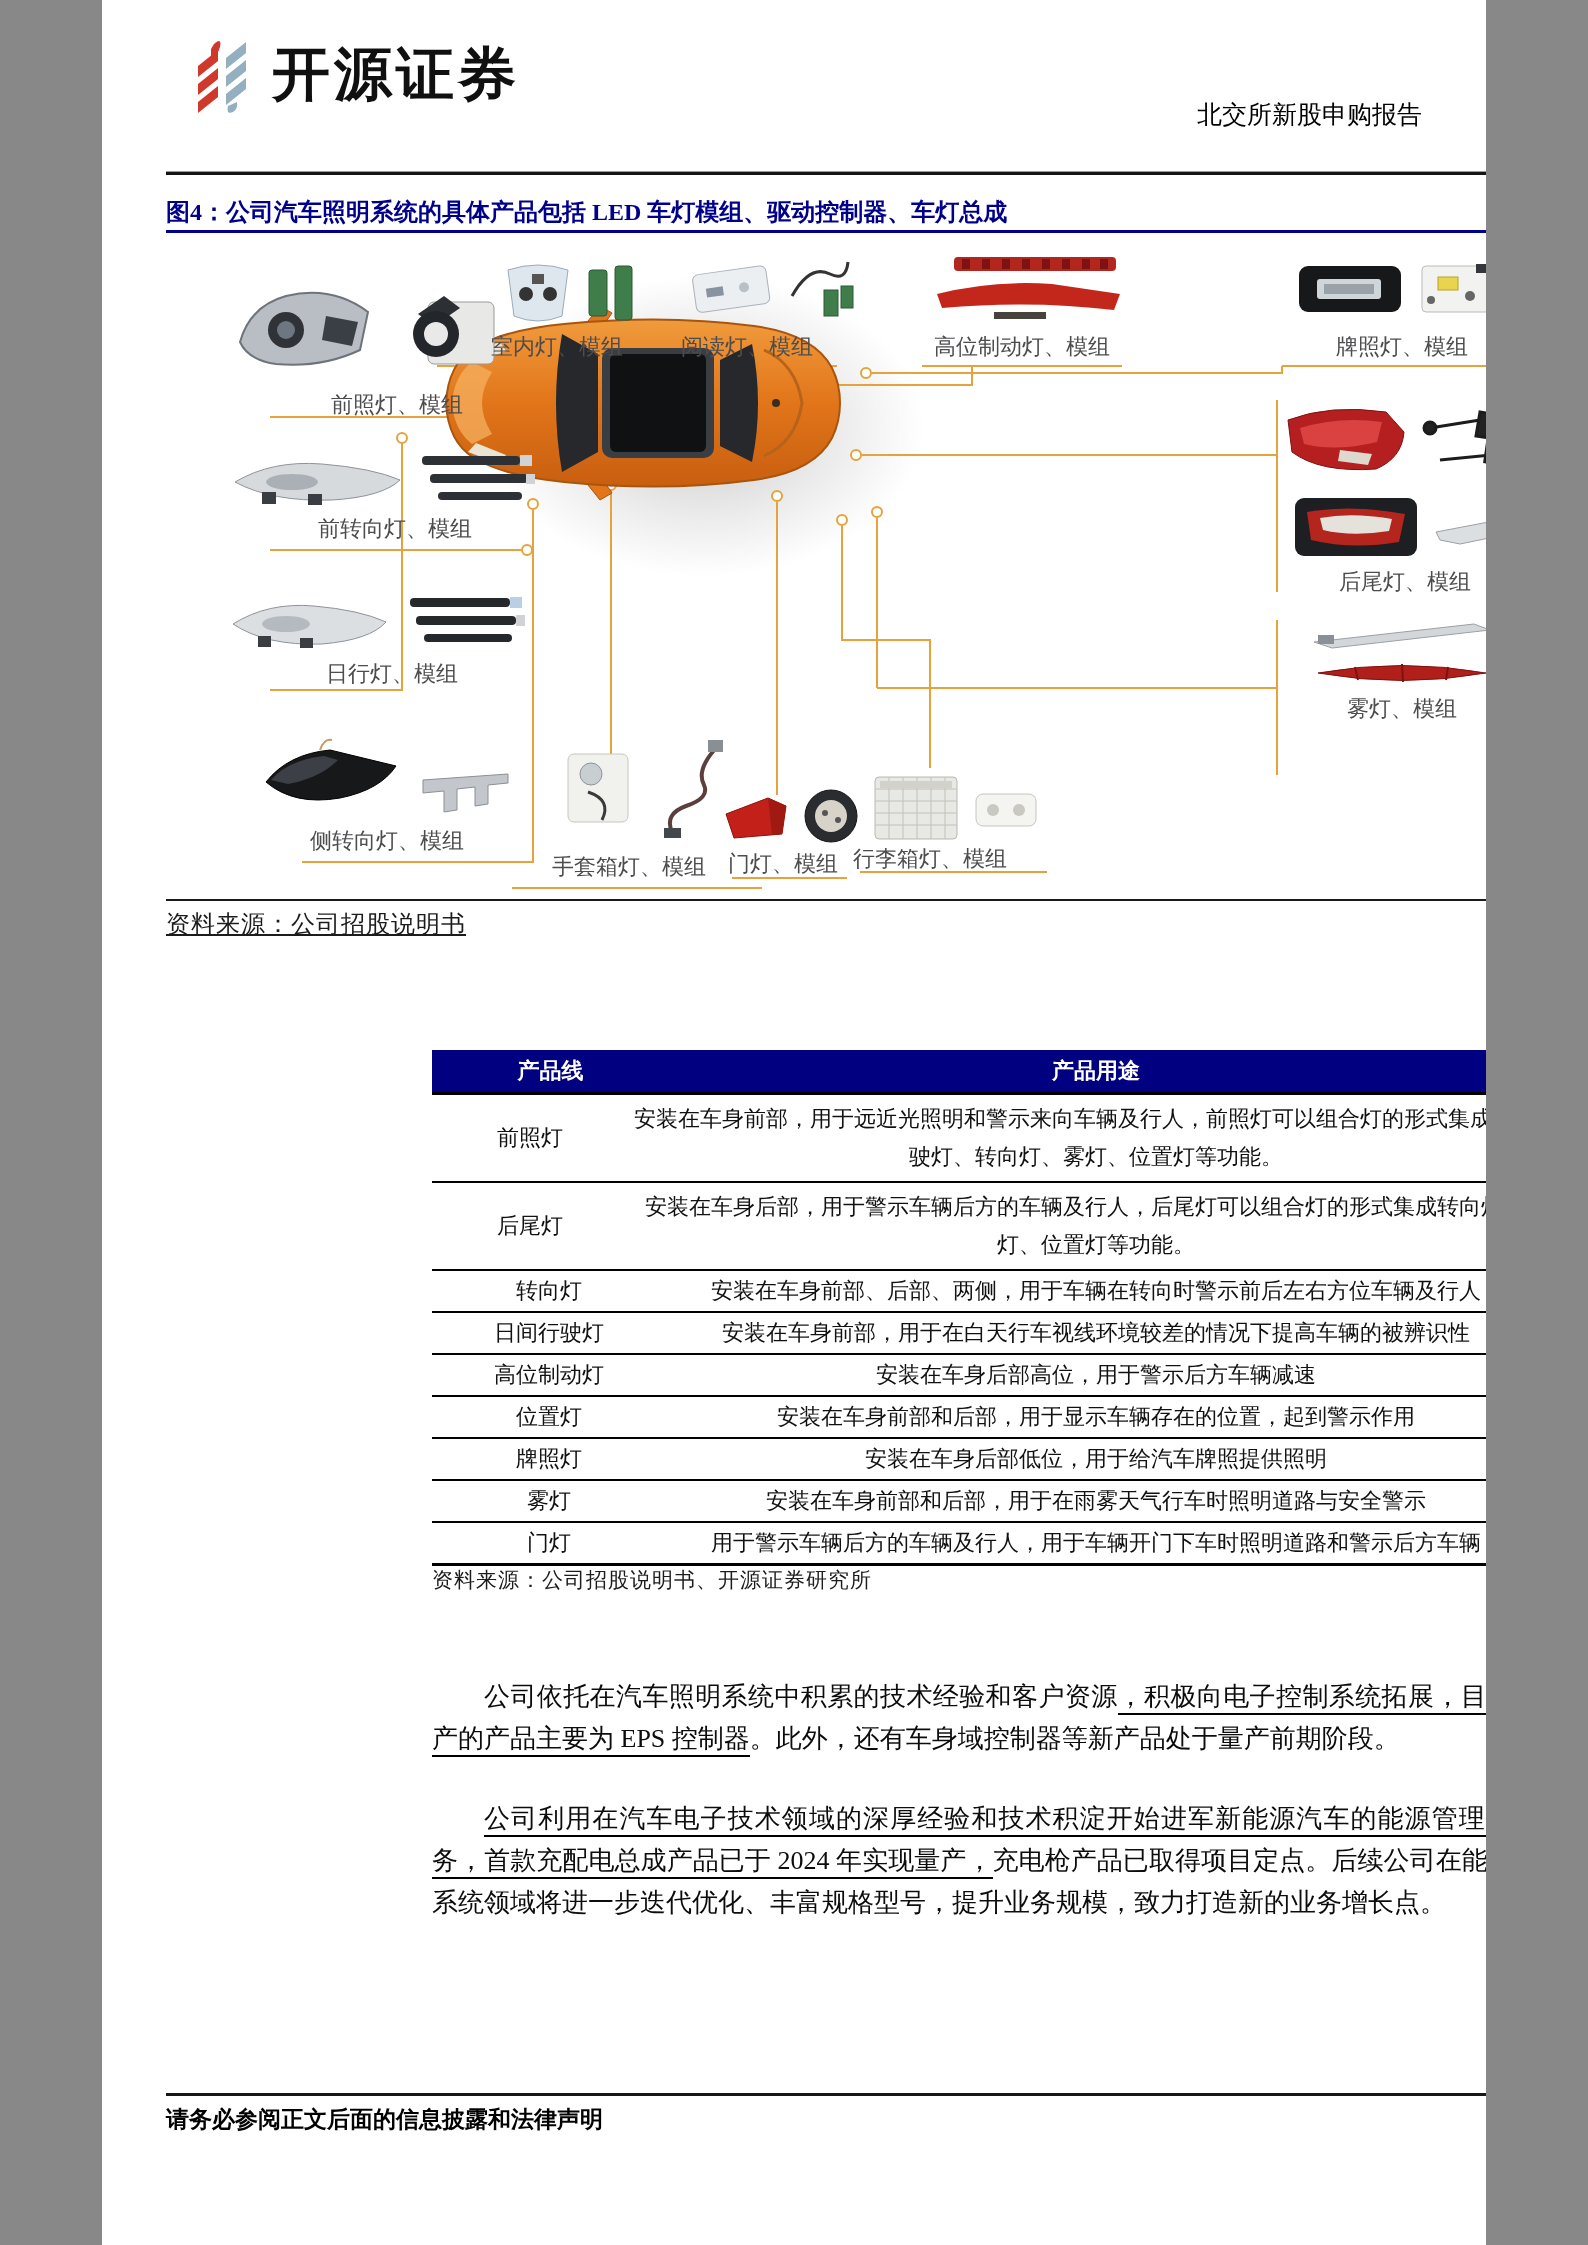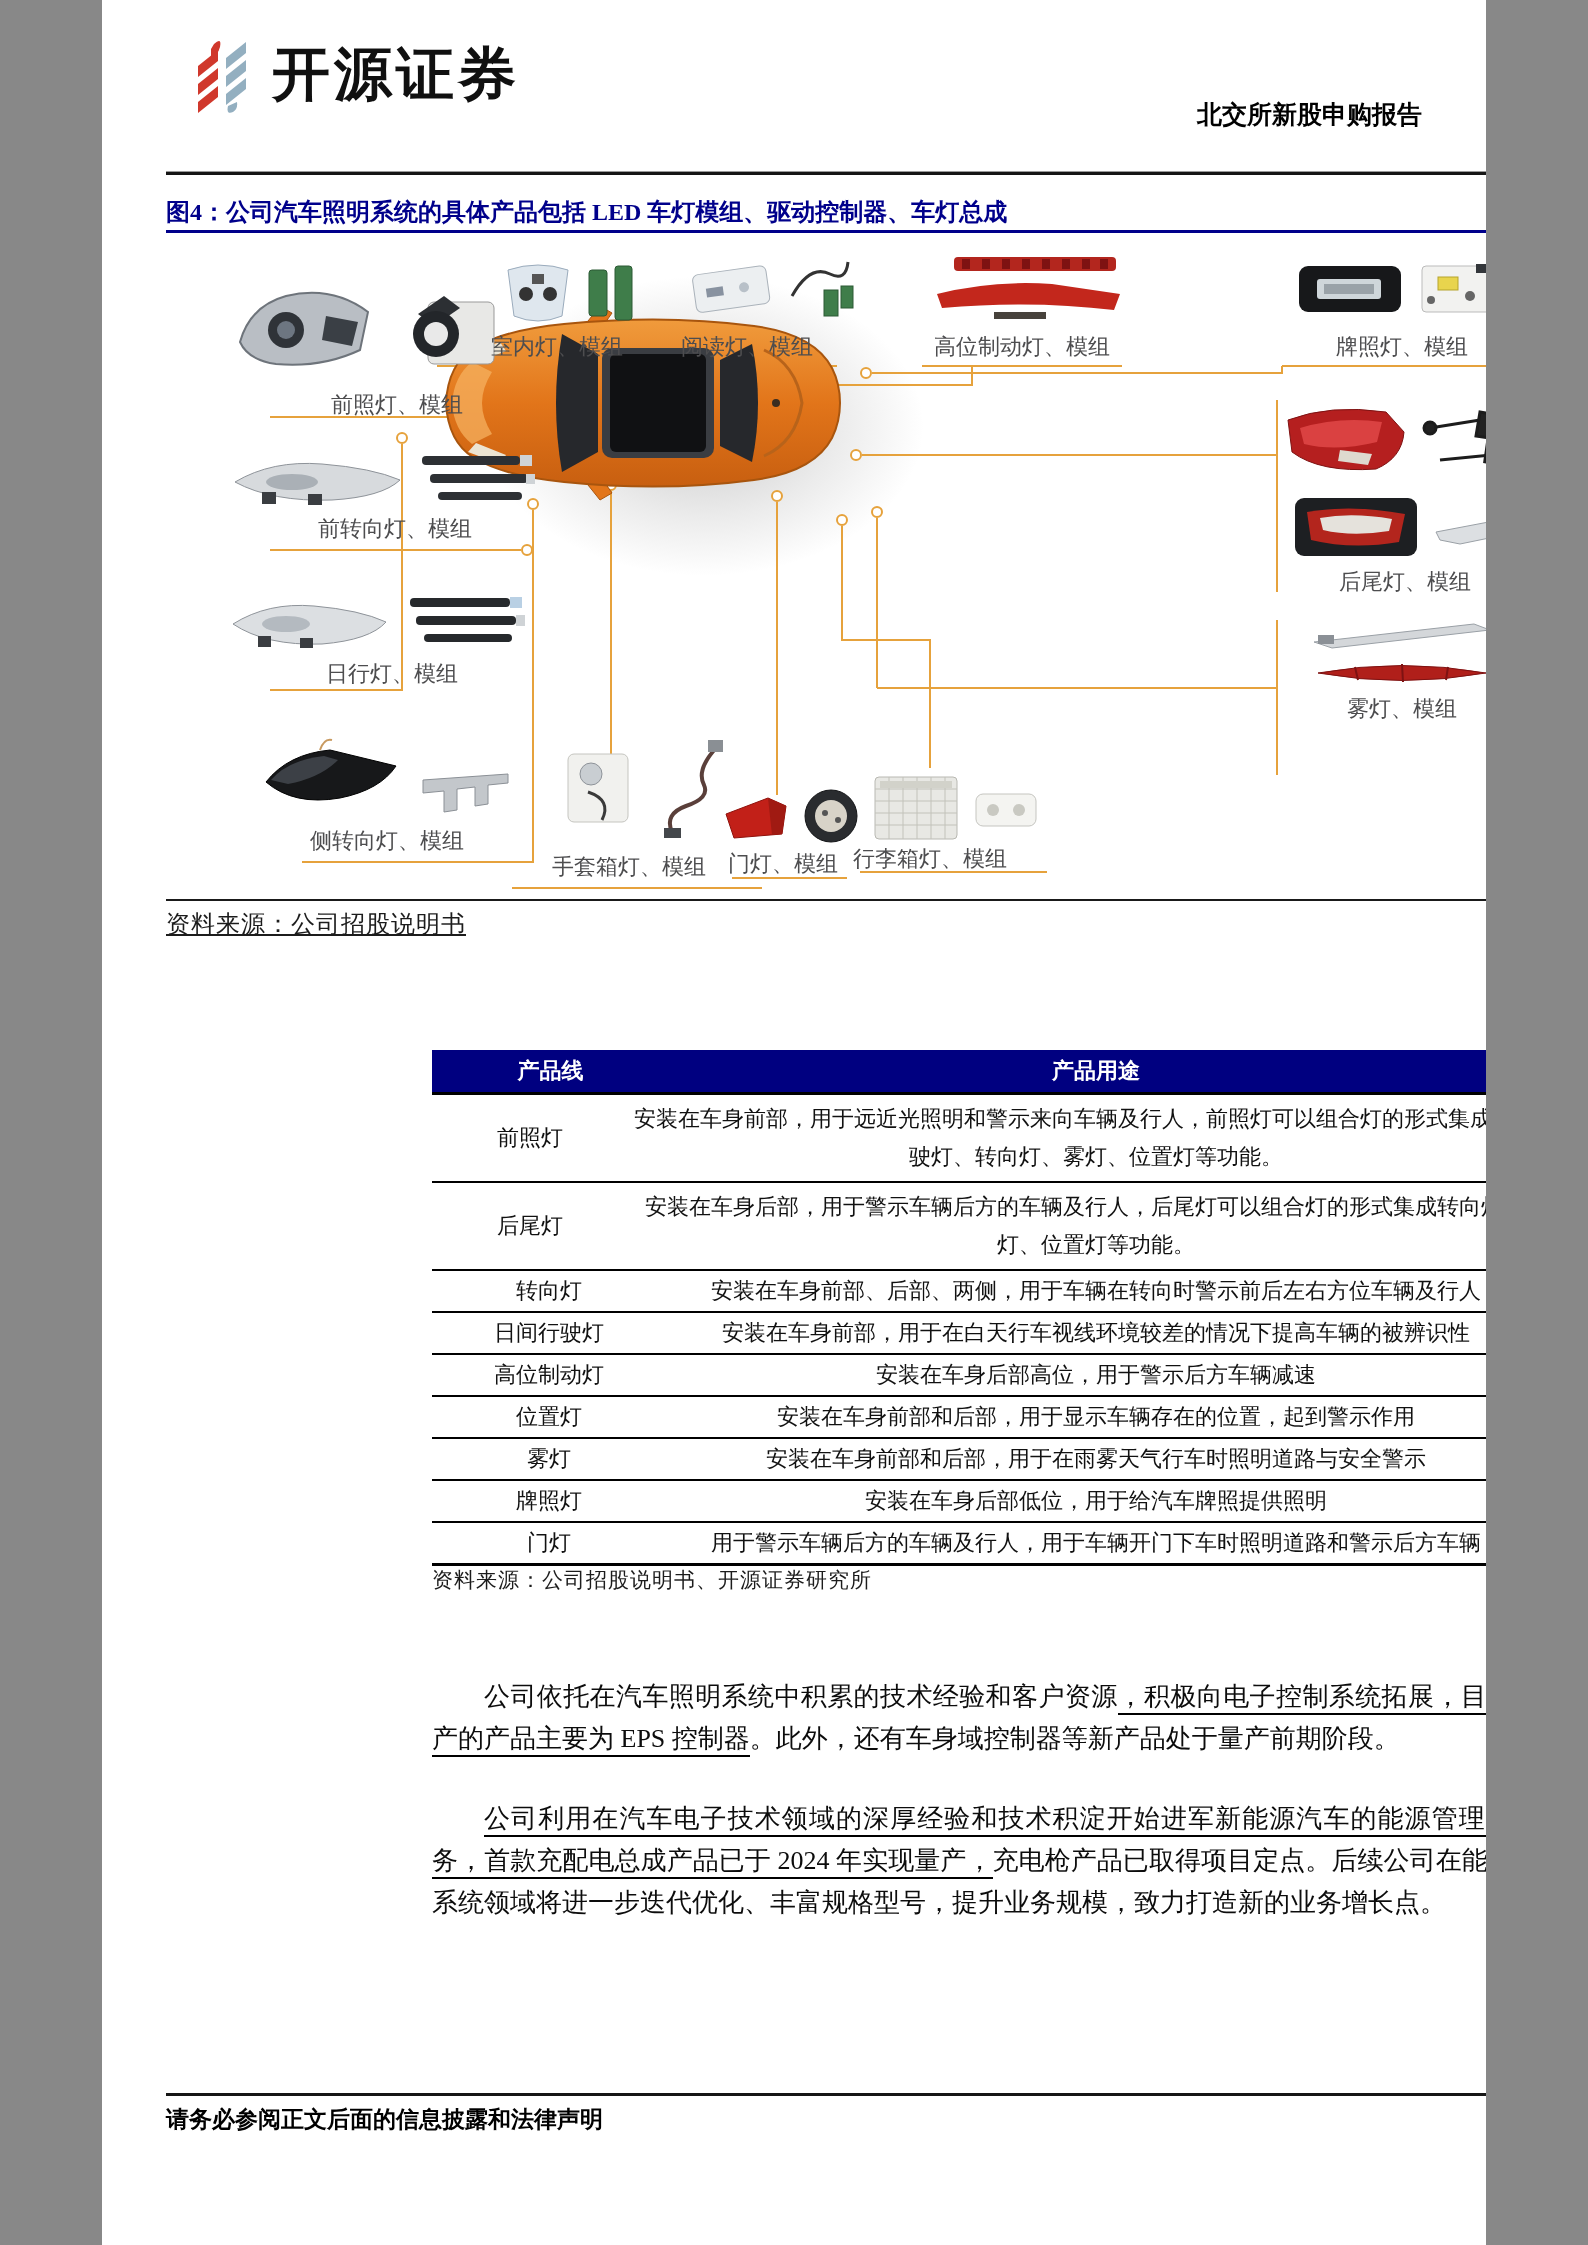--- a/index.html
+++ b/index.html
@@ -4,21 +4,21 @@
 <style>
   html,body{margin:0;padding:0;background:#888;}
   .page{position:relative;width:1384px;height:2245px;background:#ffffff;margin:0 auto;
         font-family:"Liberation Serif","DejaVu Serif",serif;color:#111;overflow:hidden;}
 
   
   .logo{position:absolute;left:88px;top:36px;display:flex;align-items:center;}
   .logo-icon{width:68px;height:78px;}
   .logo-text{font-family:"Liberation Sans","DejaVu Sans",sans-serif;font-weight:bold;
              font-size:58px;letter-spacing:4px;color:#101010;margin-left:14px;}
-  .report-type{position:absolute;right:64px;top:98px;font-size:25px;font-weight:bold;color:#000;}
+  .report-type{position:absolute;right:64px;top:98px;font-size:25px;font-weight:normal;color:#000;}
   .header-rule{position:absolute;left:64px;top:171px;width:1460px;height:4px;
                border-top:1px solid #9a9a9a;background:#151515;box-sizing:border-box;}
 
   
   .fig-title{position:absolute;left:64px;top:196px;width:1460px;font-size:24px;font-weight:bold;
              color:#00008B;}
   .navy-rule{position:absolute;left:64px;top:230px;width:1460px;height:3px;background:#00008B;}
   .diagram{position:absolute;left:64px;top:240px;width:1460px;height:660px;}
   .dlabel{position:absolute;transform:translateX(-50%);white-space:nowrap;
           font-family:"Liberation Sans","DejaVu Sans",sans-serif;font-size:22px;color:#4d4d4f;}
@@ -358,26 +358,26 @@
         </tr>
         <tr>
           <td class="c1">高位制动灯</td>
           <td>安装在车身后部高位，用于警示后方车辆减速</td>
         </tr>
         <tr>
           <td class="c1">位置灯</td>
           <td>安装在车身前部和后部，用于显示车辆存在的位置，起到警示作用</td>
         </tr>
         <tr>
+          <td class="c1">牌照灯</td>
+          <td>安装在车身后部低位，用于给汽车牌照提供照明</td>
+        </tr>
+        <tr>
           <td class="c1">雾灯</td>
           <td>安装在车身前部和后部，用于在雨雾天气行车时照明道路与安全警示</td>
-        </tr>
-        <tr>
-          <td class="c1">牌照灯</td>
-          <td>安装在车身后部低位，用于给汽车牌照提供照明</td>
         </tr>
         <tr class="last">
           <td class="c1">门灯</td>
           <td>用于警示车辆后方的车辆及行人，用于车辆开门下车时照明道路和警示后方车辆</td>
         </tr>
       </tbody>
     </table>
   </div>
   <div class="tbl-source">资料来源：公司招股说明书、开源证券研究所</div>
 

